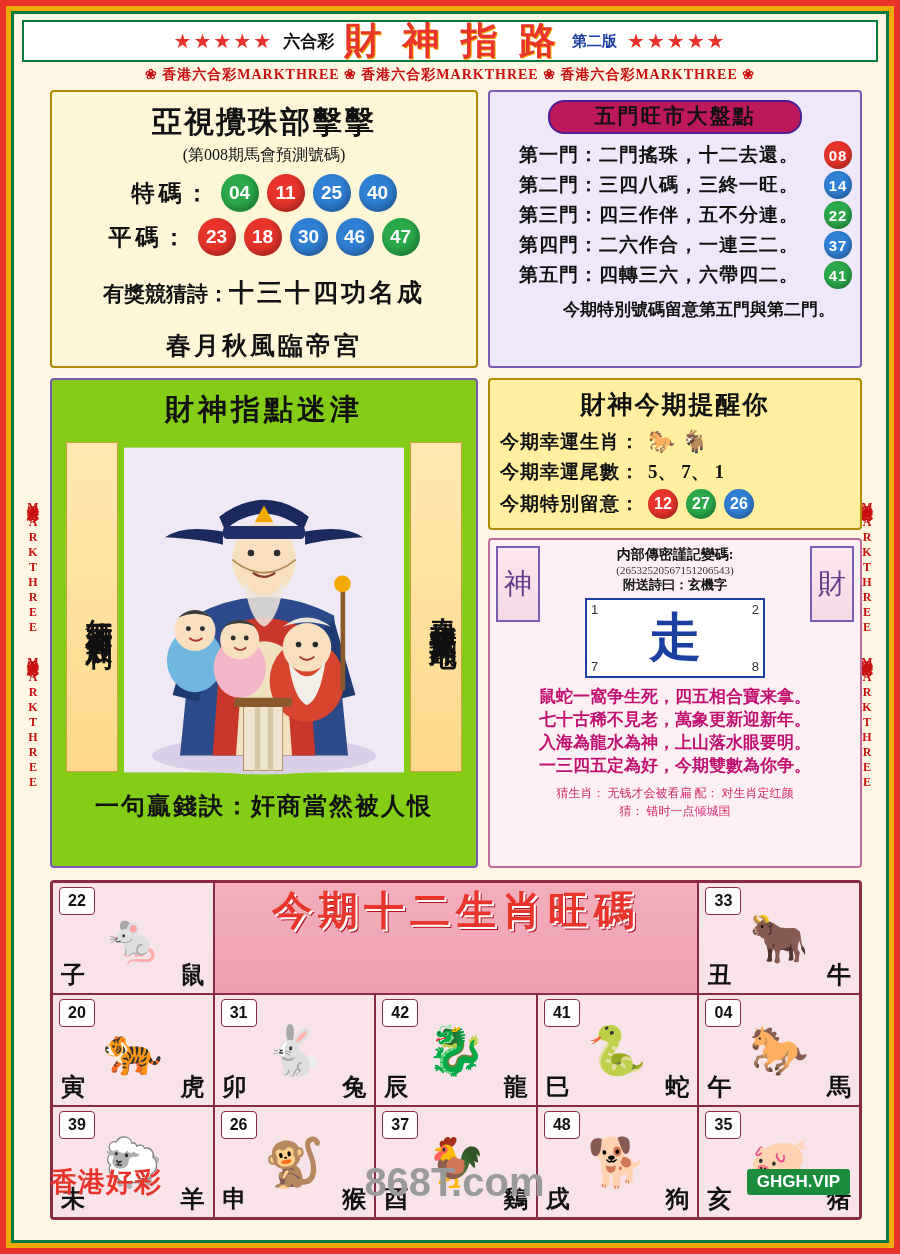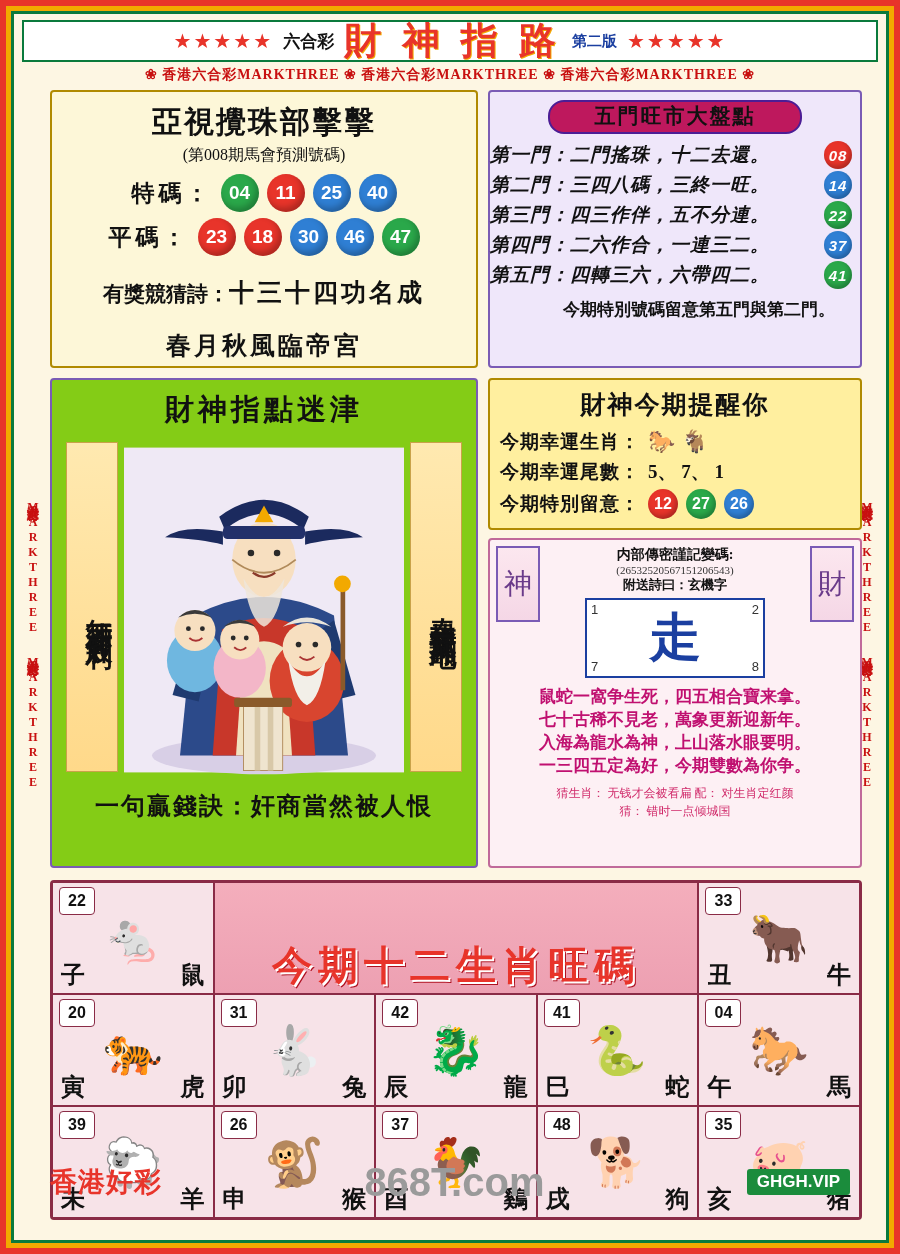--- a/index.html
+++ b/index.html
@@ -87,21 +87,21 @@
   .poem .line{font-size:25px;font-weight:bold;color:#111;letter-spacing:3px;}
   .poem .line2{text-align:center;margin-top:20px;}
 
   
   .pB{left:438px;top:0;width:374px;height:278px;background:#efe7fa;border-color:#7a5bb5;}
   .pB .cap{
     margin:8px auto 6px;width:250px;height:30px;background:#be185d;
     border:2px solid #4c1d95;border-radius:16px;
     font-size:21px;font-weight:bold;color:#111;text-align:center;line-height:28px;letter-spacing:2px;
   }
-  .gate{display:flex;align-items:center;padding:1px 8px 1px 0;font-size:19px;color:#111;letter-spacing:1px;font-style:italic;}
+  .gate{display:flex;align-items:center;padding:1px 8px 1px 29px;font-size:19px;color:#111;letter-spacing:1px;}
   .gate .txt{flex:1;font-weight:bold;}
   .gate .num{
     width:28px;height:28px;border-radius:50%;color:#fff;font-weight:bold;font-size:15px;
     display:flex;align-items:center;justify-content:center;font-family:"Liberation Sans",sans-serif;
     box-shadow:inset -2px -3px 5px rgba(0,0,0,.25);
   }
   .pB .foot{text-align:center;font-size:17px;color:#111;margin-top:8px;font-weight:bold;padding-left:48px;}
 
   
   .pC{left:0;top:288px;width:428px;height:490px;background:#84cc16;border-color:#7a5bb5;}
@@ -160,21 +160,21 @@
   .cell .num{
     position:absolute;left:6px;top:4px;width:34px;height:26px;background:#fff;border:1px solid #8a2b46;
     border-radius:4px;font-size:16px;font-weight:bold;color:#111;
     display:flex;align-items:center;justify-content:center;font-family:"Liberation Sans",sans-serif;
   }
   .cell .zn{position:absolute;left:8px;bottom:2px;font-size:24px;font-weight:bold;color:#111;}
   .cell .za{position:absolute;right:8px;bottom:2px;font-size:24px;font-weight:bold;color:#111;}
   .cell .emoji{position:absolute;left:0;right:0;top:28px;bottom:28px;display:flex;align-items:center;justify-content:center;font-size:48px;}
   .title-cell{
     grid-column:2 / span 3;background:linear-gradient(#f4aebc,#eda0b2);
-    display:flex;align-items:flex-end;justify-content:center;border:1px solid #8a2b46;
+    display:flex;align-items:flex-start;justify-content:center;border:1px solid #8a2b46;
   }
   .title-cell span{
     font-size:40px;font-weight:bold;color:#e8342a;letter-spacing:6px;
     text-shadow:2px 2px 0 #ffffff, 3px 3px 0 #b01020;
   }
 
   
   .footer{
     position:absolute;left:44px;right:44px;bottom:43px;height:46px;
     display:flex;align-items:center;justify-content:space-between;

